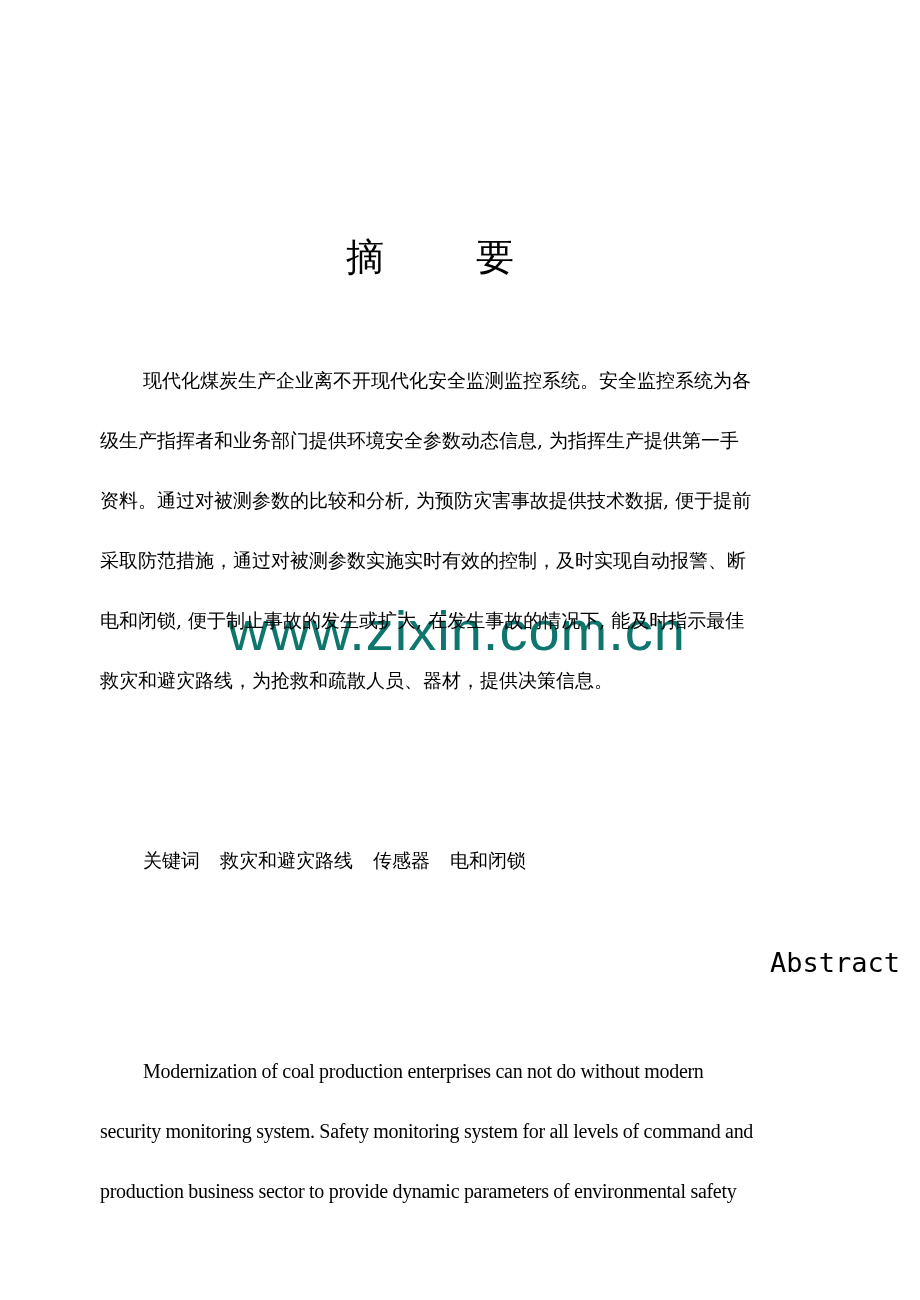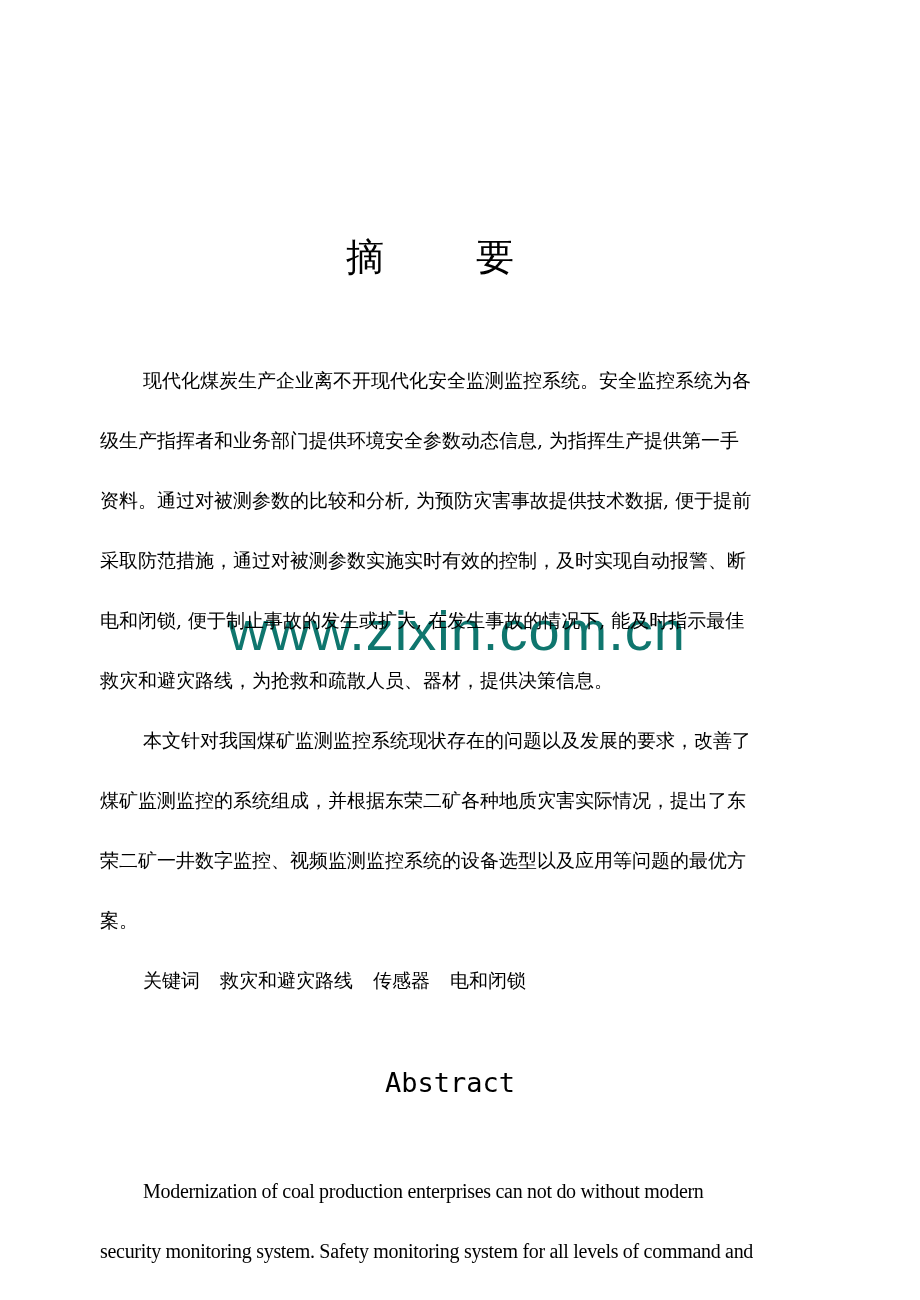--- a/index.html
+++ b/index.html
@@ -10,21 +10,21 @@
       font-family: "DejaVu Serif", serif; font-size: 38px; line-height: 50px; letter-spacing: 40px;
       padding-left: 40px; box-sizing: border-box;
     }
     .line {
       position: absolute; left: 100px; white-space: nowrap;
       font-family: "DejaVu Serif", serif; font-size: 19px; line-height: 30px; height: 30px;
     }
     .line.indent { left: 143px; }
     .line.en { font-family: "Liberation Serif", serif; font-size: 20px; letter-spacing: -0.3px; }
     .title-en {
-      position: absolute; left: 0; width: 900px; top: 685px; text-align: center;
+      position: absolute; left: 0; width: 900px; top: 685px; text-align: right;
       font-family: "DejaVu Sans Mono", monospace; font-size: 27px; line-height: 36px;
     }
     .watermark {
       position: absolute; left: 228px; top: 596px; white-space: nowrap;
       font-family: "Liberation Sans", sans-serif; font-size: 56px; line-height: 70px;
       color: #0f766e; letter-spacing: 1px; z-index: 0;
     }
     .txt { position: relative; z-index: 1; }
     .kw-gap { display: inline-block; width: 20px; }
   </style>
@@ -39,26 +39,20 @@
 
   <div>
     <div class="line indent txt" style="top:315px">现代化煤炭生产企业离不开现代化安全监测监控系统。安全监控系统为各</div>
     <div class="line txt" style="top:345px">级生产指挥者和业务部门提供环境安全参数动态信息, 为指挥生产提供第一手</div>
     <div class="line txt" style="top:375px">资料。通过对被测参数的比较和分析, 为预防灾害事故提供技术数据, 便于提前</div>
     <div class="line txt" style="top:405px">采取防范措施，通过对被测参数实施实时有效的控制，及时实现自动报警、断</div>
     <div class="line txt" style="top:435px">电和闭锁, 便于制止事故的发生或扩大, 在发生事故的情况下, 能及时指示最佳</div>
     <div class="line txt" style="top:465px">救灾和避灾路线，为抢救和疏散人员、器材，提供决策信息。</div>
   </div>
 
-  <div>
-    <div class="line indent txt" style="top:495px">本文针对我国煤矿监测监控系统现状存在的问题以及发展的要求，改善了</div>
-    <div class="line txt" style="top:525px">煤矿监测监控的系统组成，并根据东荣二矿各种地质灾害实际情况，提出了东</div>
-    <div class="line txt" style="top:555px">荣二矿一井数字监控、视频监测监控系统的设备选型以及应用等问题的最优方</div>
-    <div class="line txt" style="top:585px">案。</div>
-  </div>
 
   <div class="line indent txt" style="top:615px">
     <span>关键词</span><span class="kw-gap"></span><span>救灾和避灾路线</span><span class="kw-gap"></span><span>传感器</span><span class="kw-gap"></span><span>电和闭锁</span>
   </div>
 
   <div class="title-en txt">Abstract</div>
 
   <div>
     <div class="line en indent txt" style="top:760px">Modernization of coal production enterprises can not do without modern</div>
     <div class="line en txt" style="top:790px">security monitoring system. Safety monitoring system for all levels of command and</div>

